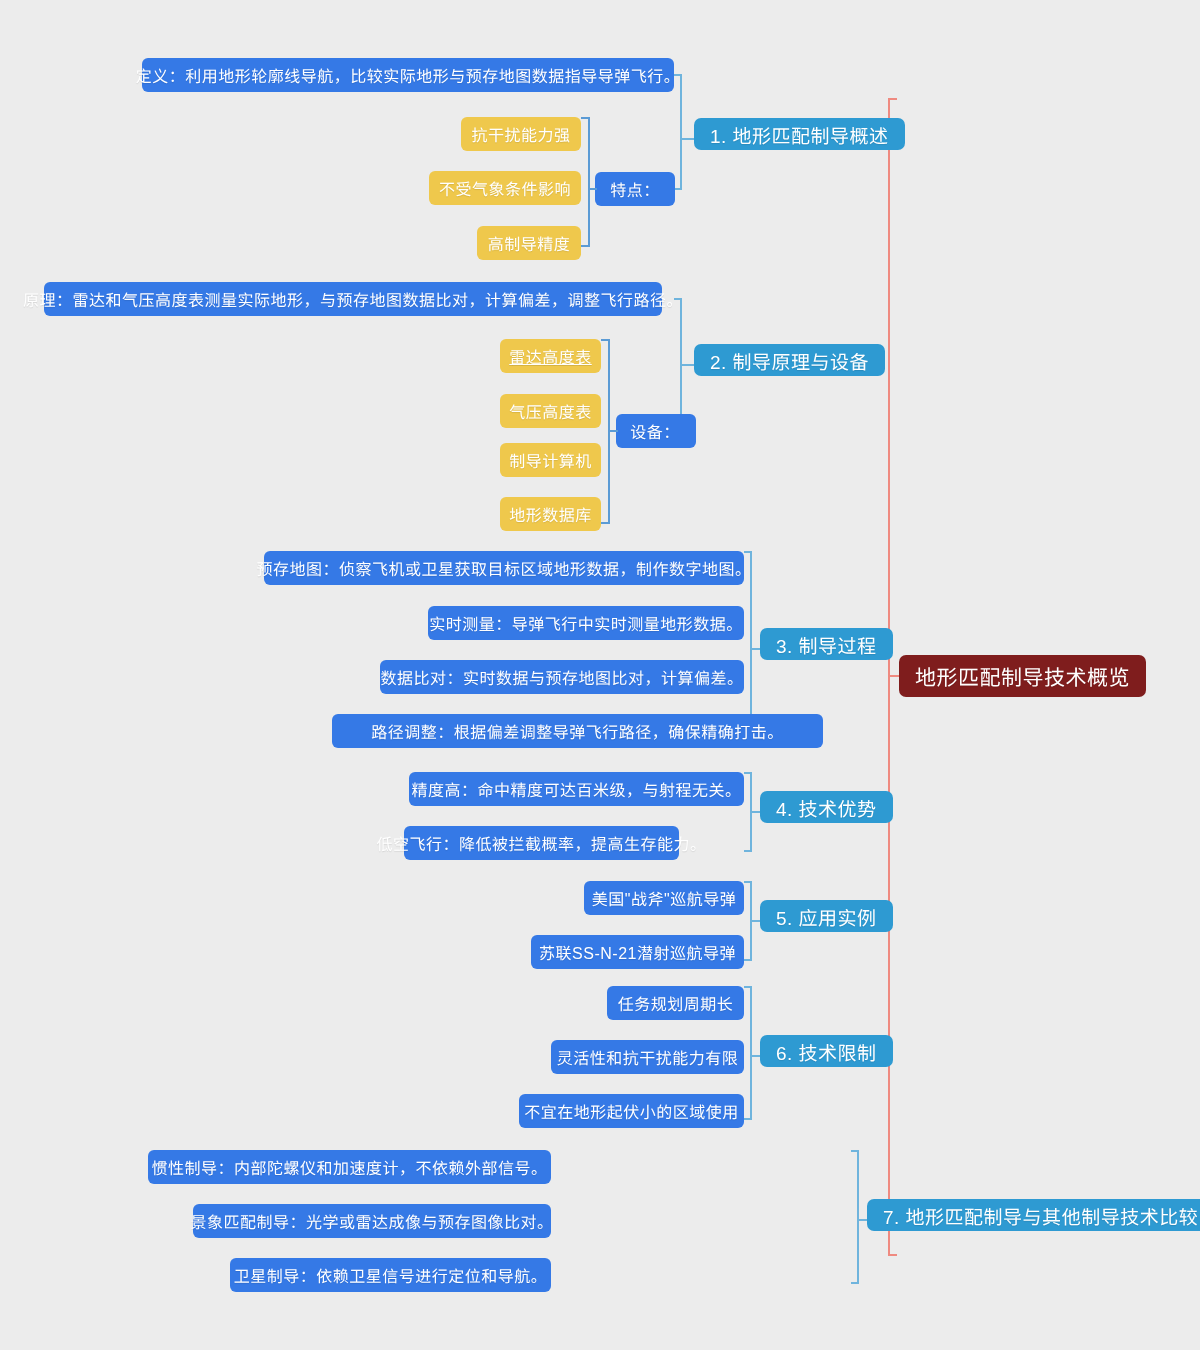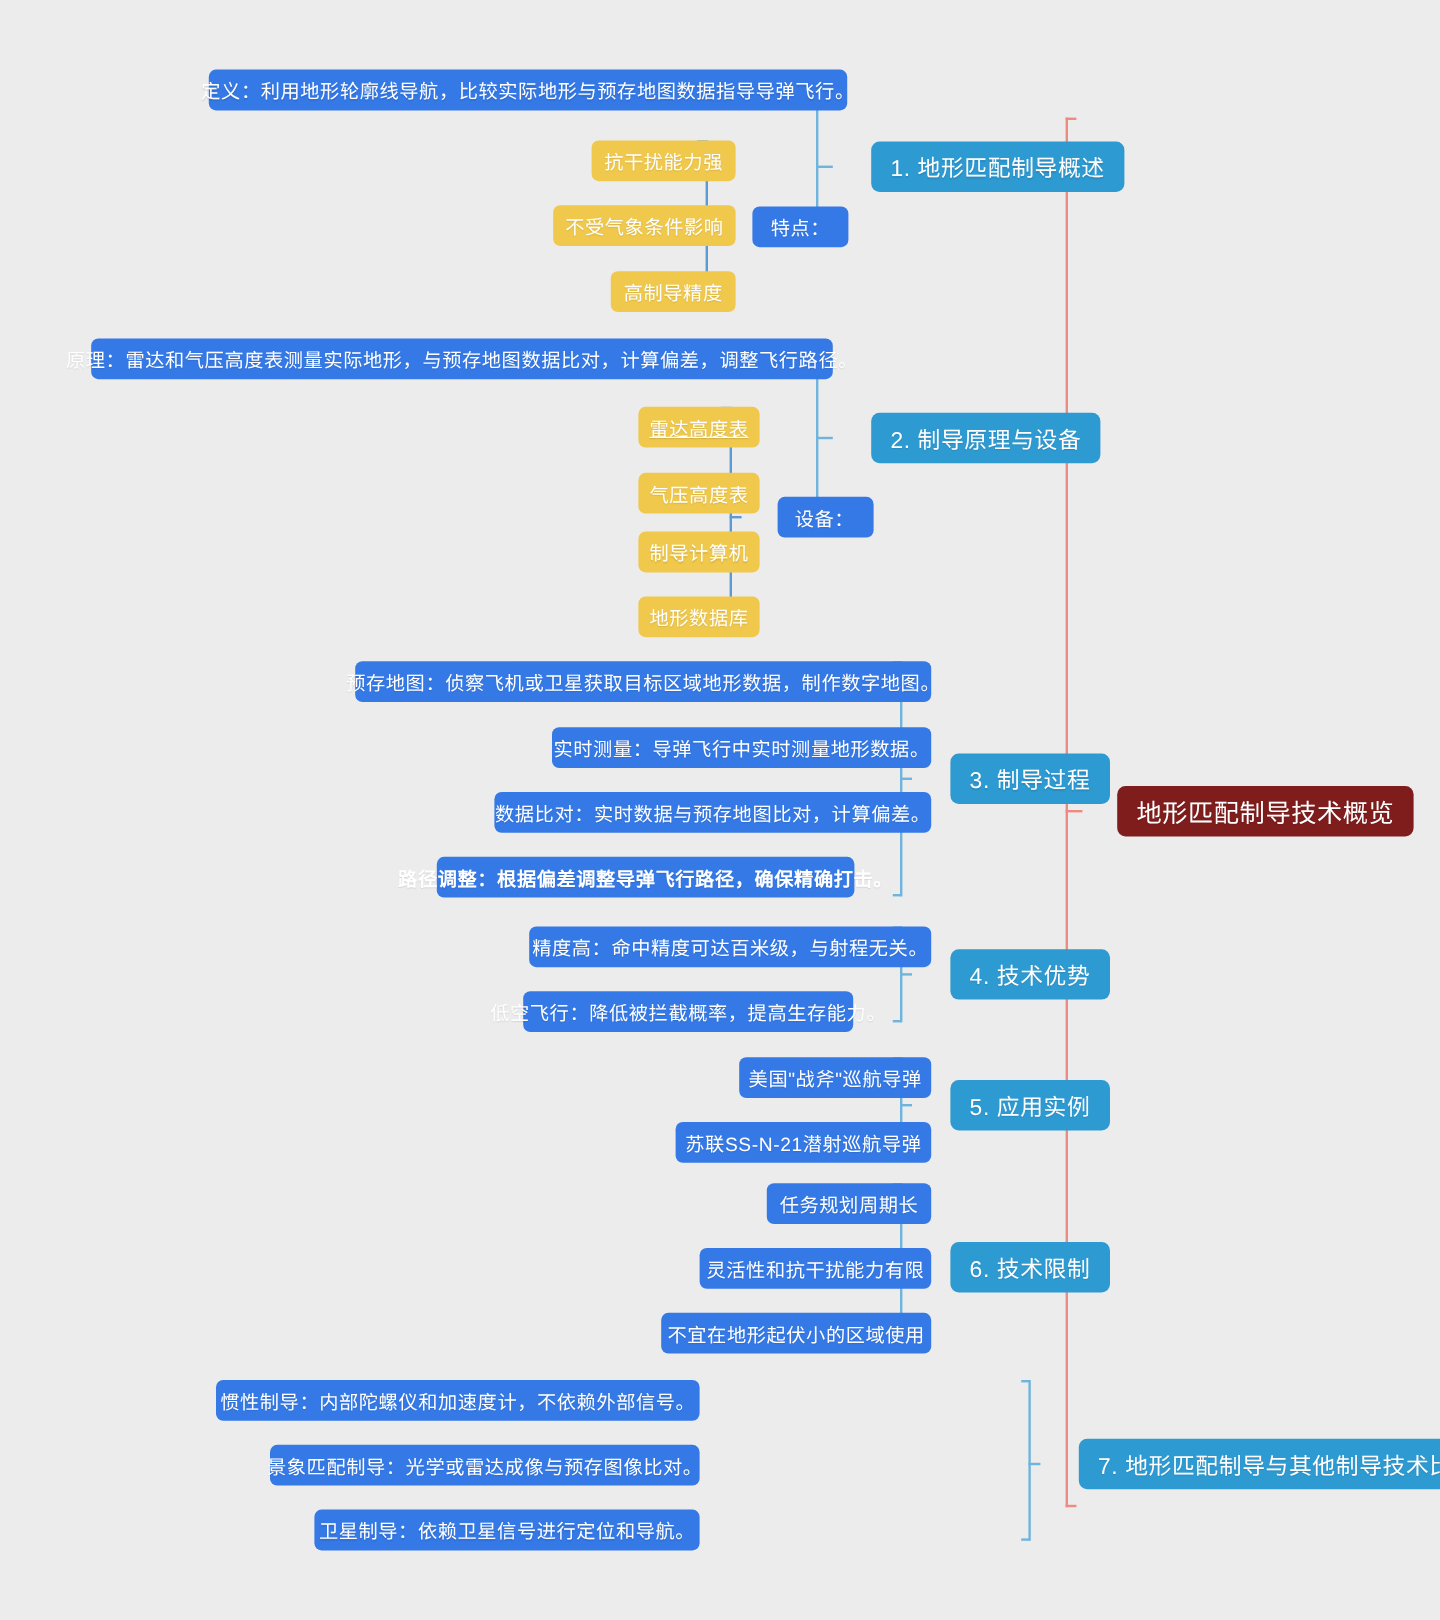--- a/index.html
+++ b/index.html
@@ -25,35 +25,34 @@
     position: absolute;
     box-sizing: border-box;
     display: flex;
     align-items: center;
     justify-content: center;
     color: #ffffff;
     border-radius: 6px;
     white-space: nowrap;
     letter-spacing: 0.5px;
     text-shadow: 0 1px 1px rgba(0,0,0,.10);
-    margin-left: 32px;
   }
   
   .node.root {
     background: #7f1d1d;
     font-size: 21px;
     border-radius: 7px;
     height: 42px;
     padding: 0 16px;
   }
   
   .node.sec {
     background: #2e9ad2;
     font-size: 19px;
-    height: 42px;
+    height: 32px;
     padding: 0 16px;
     border-radius: 7px;
   }
   
   .node.blue {
     background: #3579e6;
     font-size: 16px;
     height: 34px;
     padding: 0 14px;
     border-radius: 6px;
@@ -147,21 +146,21 @@
   <div class="vline light" style="left:750px; top:551px; height:196px;"></div>
   <div class="cap light" style="left:744px; top:551px;"></div>
   <div class="cap light" style="left:744px; top:745px;"></div>
   <div class="hline light" style="left:750px; top:648px; width:10px;"></div>
 
   <div class="node sec" style="left:760px; top:628px;">3. 制导过程</div>
 
   <div class="node blue" style="left:264px; top:551px; width:480px;">预存地图：侦察飞机或卫星获取目标区域地形数据，制作数字地图。</div>
   <div class="node blue" style="left:428px; top:606px; width:316px;">实时测量：导弹飞行中实时测量地形数据。</div>
   <div class="node blue" style="left:380px; top:660px; width:364px;">数据比对：实时数据与预存地图比对，计算偏差。</div>
-  <div class="node blue" style="left:332px; top:714px; width:348px;font-weight:bold;">路径调整：根据偏差调整导弹飞行路径，确保精确打击。</div>
+  <div class="node blue" style="left:332px; top:714px; width:491px;">路径调整：根据偏差调整导弹飞行路径，确保精确打击。</div>
 
   <div class="vline light" style="left:750px; top:772px; height:80px;"></div>
   <div class="cap light" style="left:744px; top:772px;"></div>
   <div class="cap light" style="left:744px; top:850px;"></div>
   <div class="hline light" style="left:750px; top:811px; width:10px;"></div>
 
   <div class="node sec" style="left:760px; top:791px;">4. 技术优势</div>
 
   <div class="node blue" style="left:409px; top:772px; width:335px;">精度高：命中精度可达百米级，与射程无关。</div>
   <div class="node blue" style="left:404px; top:826px; width:275px;">低空飞行：降低被拦截概率，提高生存能力。</div>

